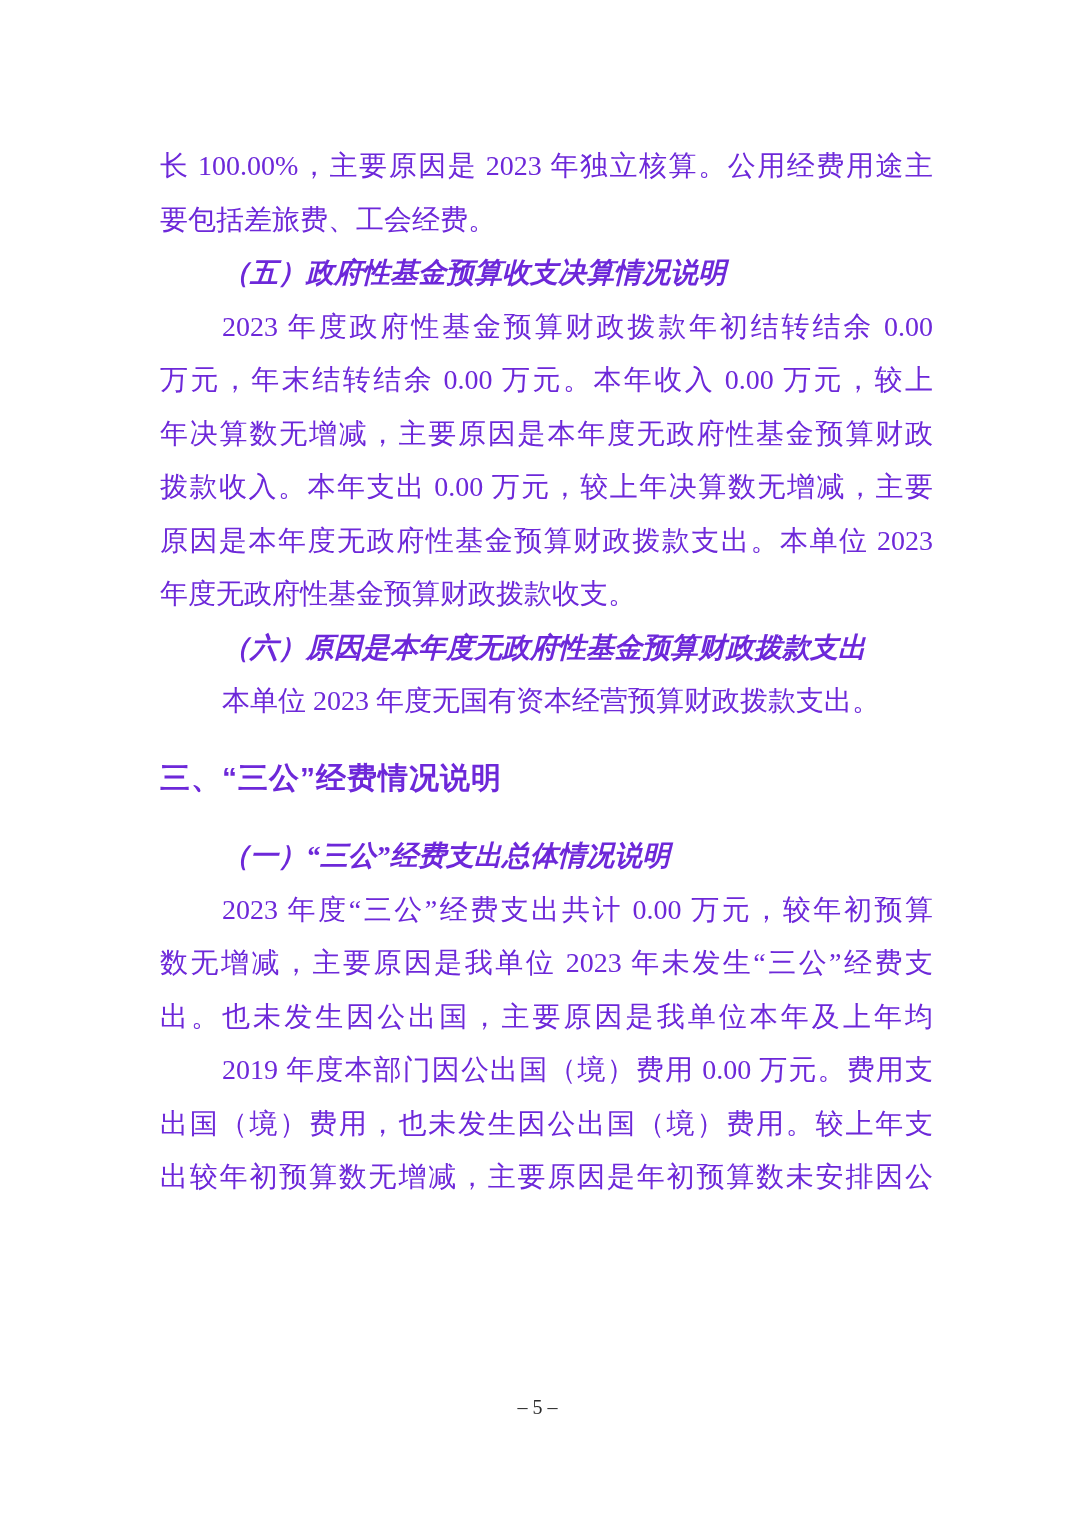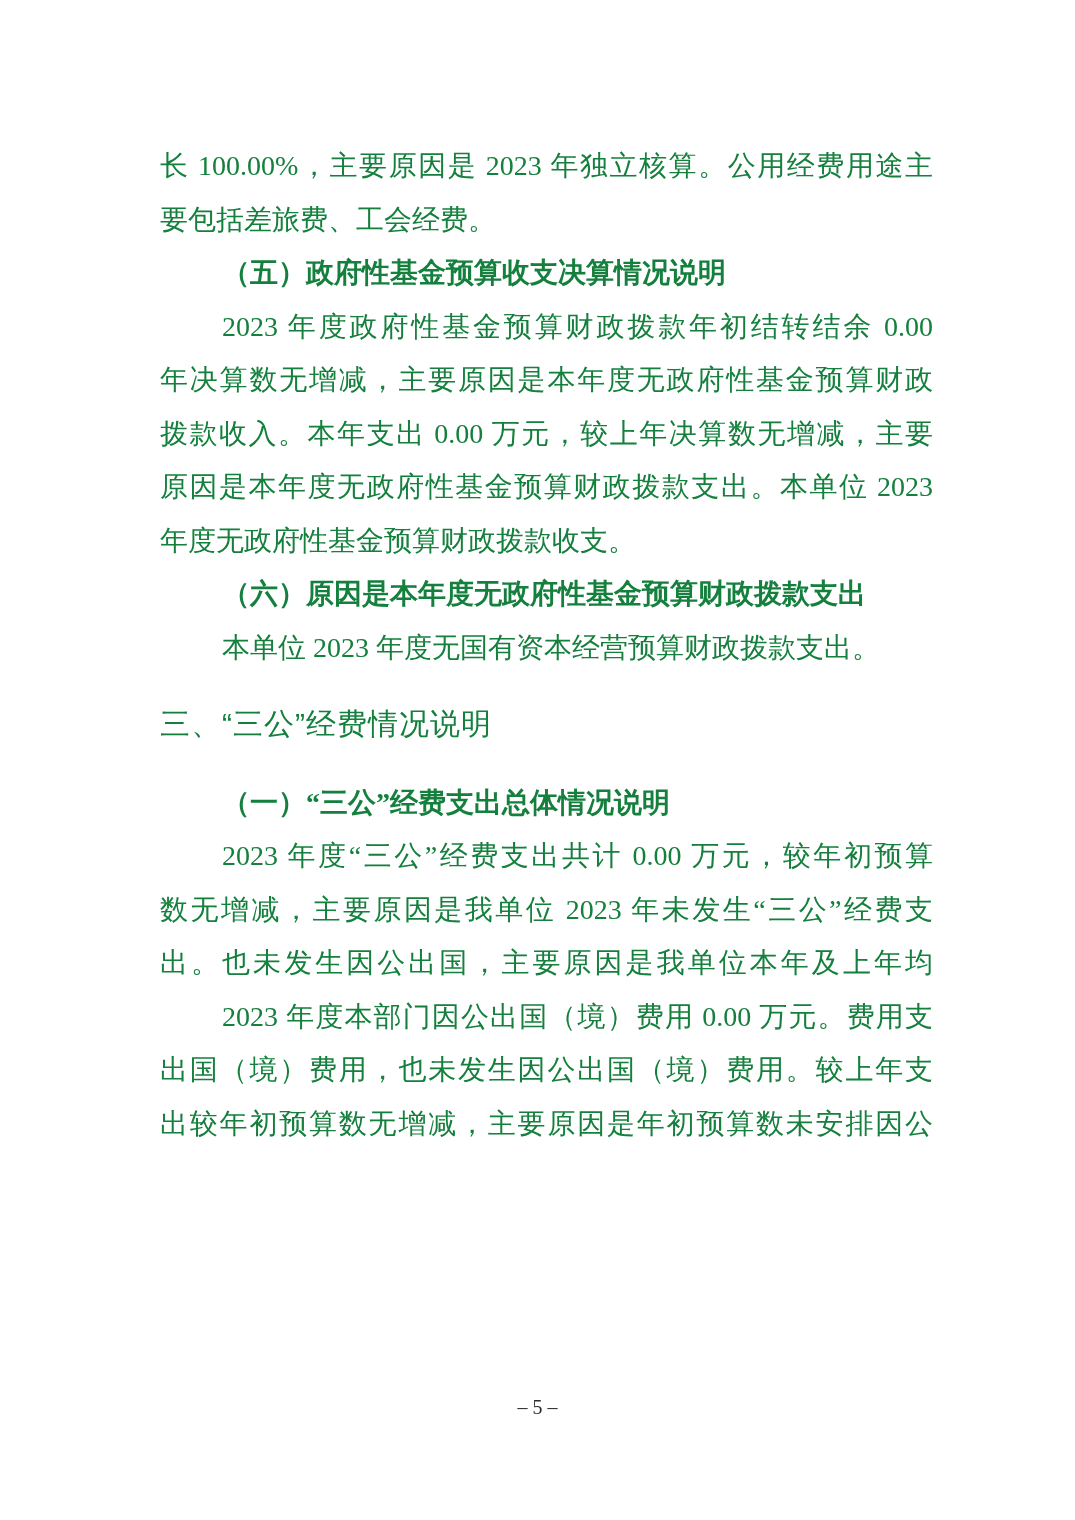--- a/index.html
+++ b/index.html
@@ -14,37 +14,38 @@
     margin: 0 auto;
     font-family: "Liberation Serif", "DejaVu Serif", serif;
   }
   .body-text {
     position: absolute;
     left: 160px;
     top: 139px;
     width: 773px;
     font-size: 28px;
     line-height: 53.5px;
-    color: #15803d;
+    color: #6d28d9;
   }
   .line { display: block; font-weight: normal; }
   .full {
     text-align: justify;
     text-align-last: justify;
   }
   .indent { text-indent: 62px; }
   .sub-heading {
     font-weight: bold;
     text-indent: 62px;
     font-size: 28px;
     line-height: 53.5px;
+    font-style: italic;
   }
   .section-heading {
     font-family: "Liberation Sans", "DejaVu Sans", sans-serif;
-    font-weight: normal;
+    font-weight: bold;
     font-size: 30px;
     line-height: 53.5px;
     margin: 23px 0 25px 0;
     letter-spacing: 1px;
   }
   .page-footer {
     position: absolute;
     left: 0;
     right: 0;
     top: 1396px;
@@ -62,20 +63,21 @@
 
     <div class="para">
       <div class="line full">长 100.00%，主要原因是 2023 年独立核算。公用经费用途主</div>
       <div class="line">要包括差旅费、工会经费。</div>
     </div>
 
     <h3 class="line sub-heading">（五）政府性基金预算收支决算情况说明</h3>
 
     <div class="para">
       <div class="line full indent">2023 年度政府性基金预算财政拨款年初结转结余 0.00</div>
+      <div class="line full">万元，年末结转结余 0.00 万元。本年收入 0.00 万元，较上</div>
       <div class="line full">年决算数无增减，主要原因是本年度无政府性基金预算财政</div>
       <div class="line full">拨款收入。本年支出 0.00 万元，较上年决算数无增减，主要</div>
       <div class="line full">原因是本年度无政府性基金预算财政拨款支出。本单位 2023</div>
       <div class="line">年度无政府性基金预算财政拨款收支。</div>
     </div>
 
     <h3 class="line sub-heading">（六）原因是本年度无政府性基金预算财政拨款支出</h3>
 
     <div class="para">
       <div class="line indent">本单位 2023 年度无国有资本经营预算财政拨款支出。</div>
@@ -86,21 +88,21 @@
     <h3 class="line sub-heading">（一）“三公”经费支出总体情况说明</h3>
 
     <div class="para">
       <div class="line full indent">2023 年度“三公”经费支出共计 0.00 万元，较年初预算</div>
       <div class="line full">数无增减，主要原因是我单位 2023 年未发生“三公”经费支</div>
       <div class="line full">出。也未发生因公出国，主要原因是我单位本年及上年均</div>
     </div>
 
 
     <div class="para">
-      <div class="line full indent">2023 年度本部门因公出国（境）费用 0.00 万元。费用支</div>
+      <div class="line full indent">2019 年度本部门因公出国（境）费用 0.00 万元。费用支</div>
       <div class="line full">出国（境）费用，也未发生因公出国（境）费用。较上年支</div>
       <div class="line full">出较年初预算数无增减，主要原因是年初预算数未安排因公</div>
     </div>
 
   </main>
 
   <footer class="page-footer">
     <span>– 5 –</span>
   </footer>
 </div>

